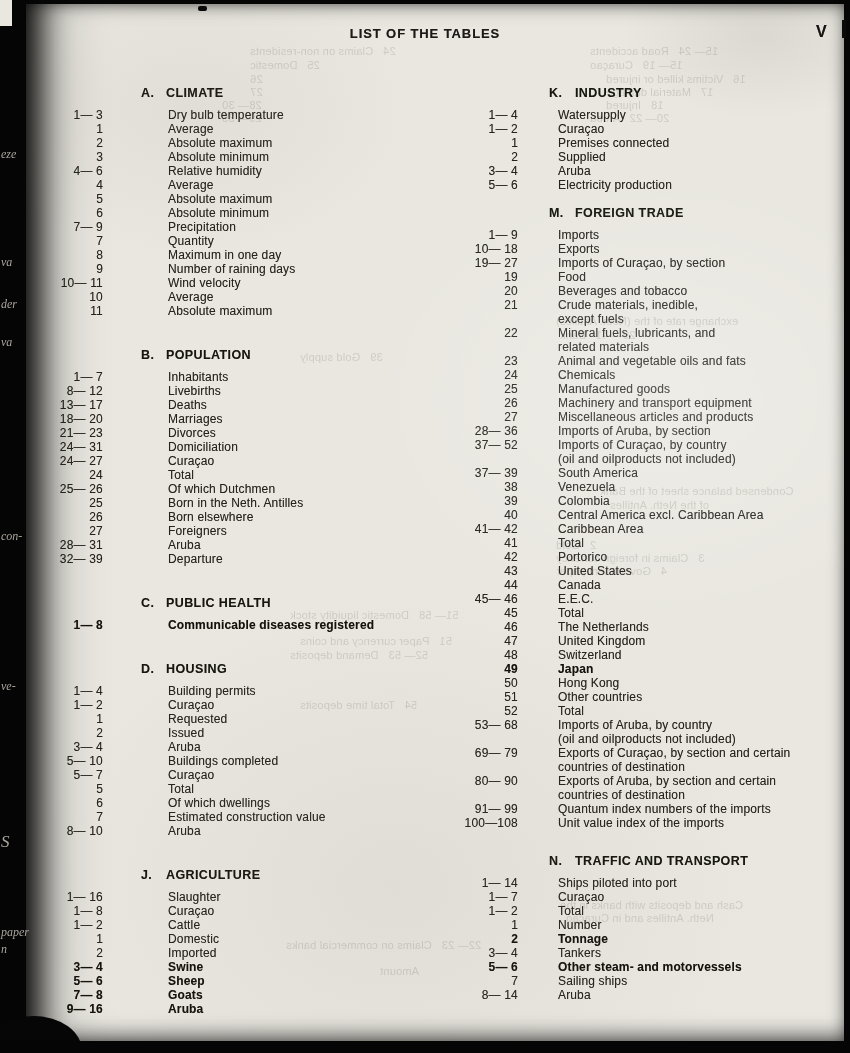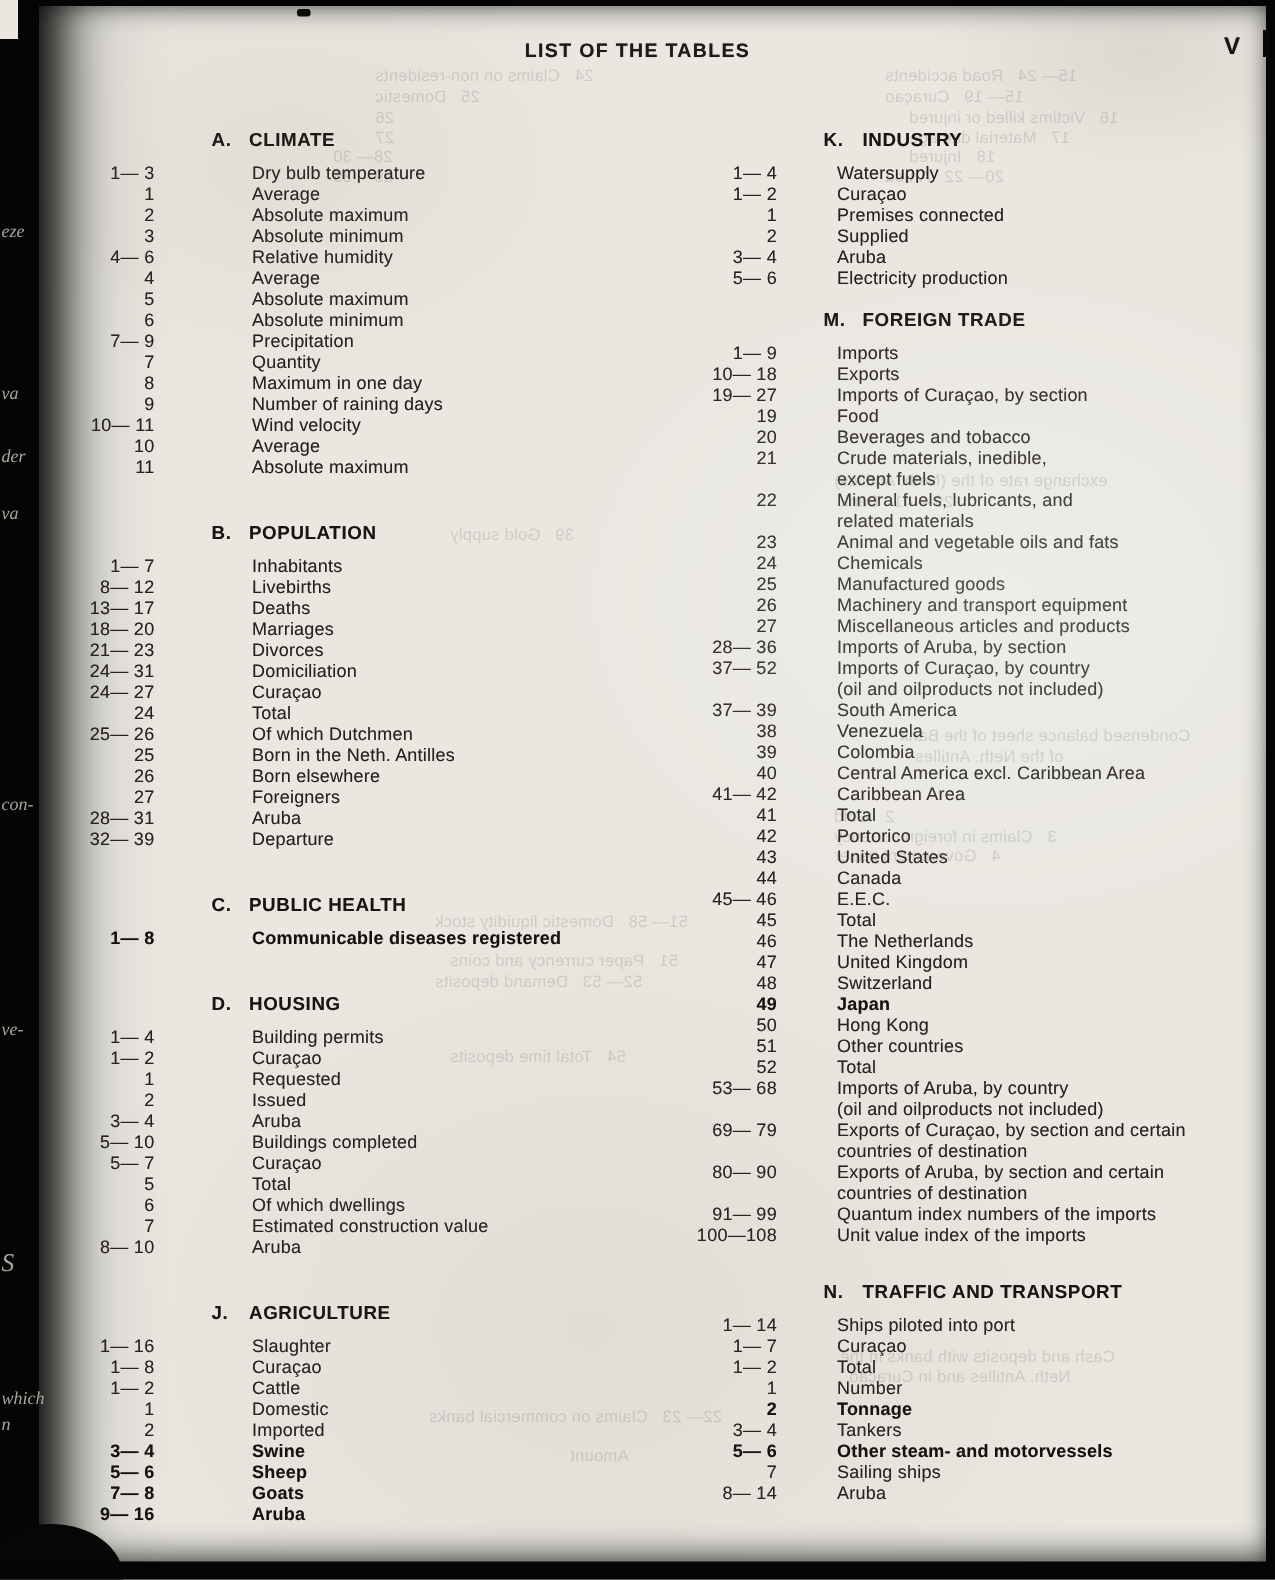--- a/index.html
+++ b/index.html
@@ -563,21 +563,21 @@
     <span class="bleed" style="left: 380px; top: 966px;">Amount</span>
   </div>
 <div id="edge-layer">
     <span class="edge-frag" style="top: 148px;">eze</span>
     <span class="edge-frag" style="top: 256px;">va</span>
     <span class="edge-frag" style="top: 298px;">der</span>
     <span class="edge-frag" style="top: 336px;">va</span>
     <span class="edge-frag" style="top: 530px;">con-</span>
     <span class="edge-frag" style="top: 680px;">ve-</span>
     <span class="edge-frag" style="top: 836px; font-size: 17px;">S</span>
-    <span class="edge-frag" style="top: 926px;">which</span>
+    <span class="edge-frag" style="top: 926px;">paper</span>
     <span class="edge-frag" style="top: 943px;">n</span>
   </div>
 
 <div class="notch-topleft"></div>
 <div class="mark-top"></div>
 <div class="mark-right"></div>
 <div class="blob-bottomleft"></div>
 <div class="strip-bottom"></div>
 
 </body></html>

